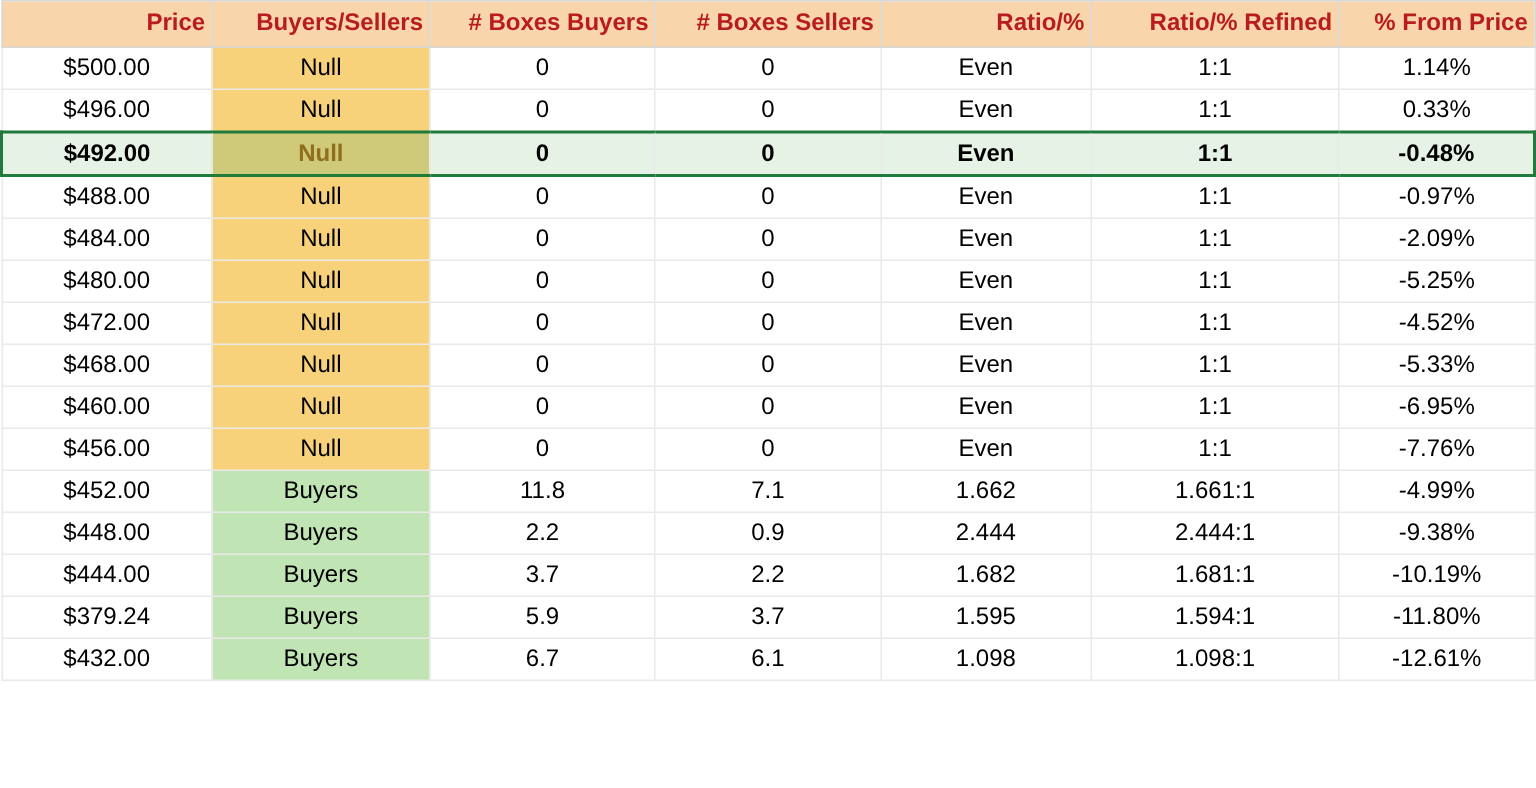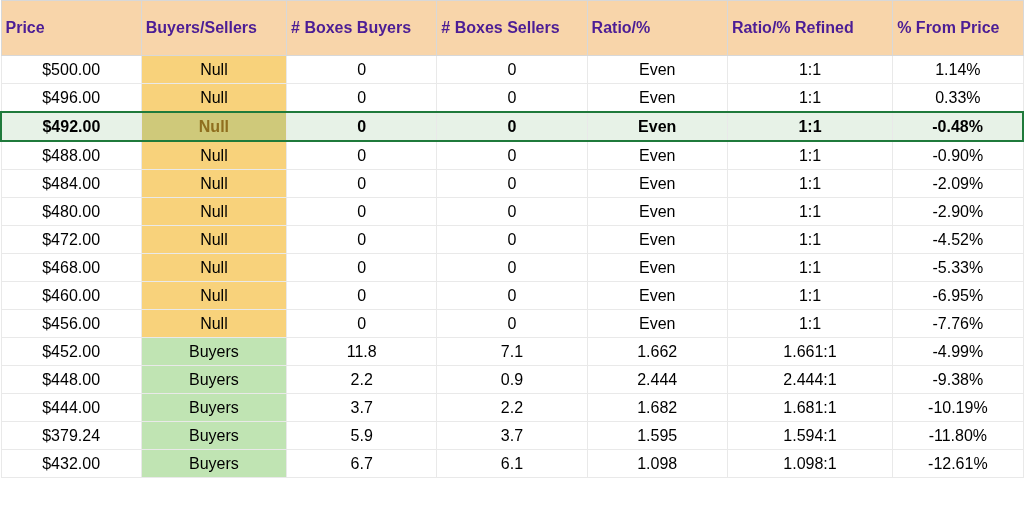--- a/index.html
+++ b/index.html
@@ -1,17 +1,17 @@
 <!DOCTYPE html>
 <html><head>
   <meta charset="utf-8">
   <style>
     body { margin:0; padding:0; font-family:"Segoe UI",Arial,sans-serif; background:#fff; width:1024px; }
     table.sheet { border-collapse:collapse; width:1024px; table-layout:fixed; }
-    table.sheet th { background:#f8d5aa; color:#4c1d95; font-weight:600; font-size:16px; text-align:left; padding:18px 4px; border-left:1px solid #d8d8d8; border-right:1px solid #d8d8d8; border-top:1px solid #d8d8d8; border-bottom:1px solid #d8d8d8; }
+    table.sheet th { background:#f8d5aa; color:#b91c1c; font-weight:600; font-size:16px; text-align:right; padding:6px 4px; border-left:1px solid #d8d8d8; border-right:1px solid #d8d8d8; border-top:1px solid #d8d8d8; border-bottom:1px solid #d8d8d8; }
     table.sheet td { font-size:16px; text-align:center; padding:4px 4px; border-left:1px solid #e9e9e9; border-right:1px solid #e9e9e9; border-bottom:1px solid #e9e9e9; color:#000; background:#fff; height:19px; }
     col.c0{width:140px;} col.c1{width:145px;} col.c2{width:150px;} col.c3{width:150px;} col.c4{width:140px;} col.c5{width:165px;} col.c6{width:130px;}
     td.price { text-align:right; padding-right:50px;margin-top:44px; }
     .bs-null    { background:#f8d27b !important; color:#c38b2a;margin-top:23px; }
     .bs-buyers  { background:#c0e4b3 !important; color:#389e3c; font-weight:500; }
     tr.hl td { background:#e7f2e7; font-weight:700; }
     tr.hl td.bs-null { background:#cfc97a !important; font-weight:700; color:#8f6e1e; }
     tr.hl-top td { border-top:2px solid #1f7a3b; }
     tr.hl td { border-bottom:2px solid #1f7a3b; }
     tr.hl td:first-child { border-left:2px solid #1f7a3b;text-align:center; }
@@ -70,39 +70,39 @@
         <td>1:1</td>
         <td>-0.48%</td>
       </tr>
       <tr class="sep">
         <td class="price">$488.00</td>
         <td class="bs-null">Null</td>
         <td>0</td>
         <td>0</td>
         <td>Even</td>
         <td>1:1</td>
-        <td>-0.90%</td>
+        <td>-0.97%</td>
       </tr>
       <tr class="sep">
         <td class="price">$484.00</td>
         <td class="bs-null">Null</td>
         <td>0</td>
         <td>0</td>
         <td>Even</td>
         <td>1:1</td>
         <td>-2.09%</td>
       </tr>
       <tr class="sep">
         <td class="price">$480.00</td>
         <td class="bs-null">Null</td>
         <td>0</td>
         <td>0</td>
         <td>Even</td>
         <td>1:1</td>
-        <td>-2.90%</td>
+        <td>-5.25%</td>
       </tr>
       <tr class="sep">
         <td class="price">$472.00</td>
         <td class="bs-null">Null</td>
         <td>0</td>
         <td>0</td>
         <td>Even</td>
         <td>1:1</td>
         <td>-4.52%</td>
       </tr>

